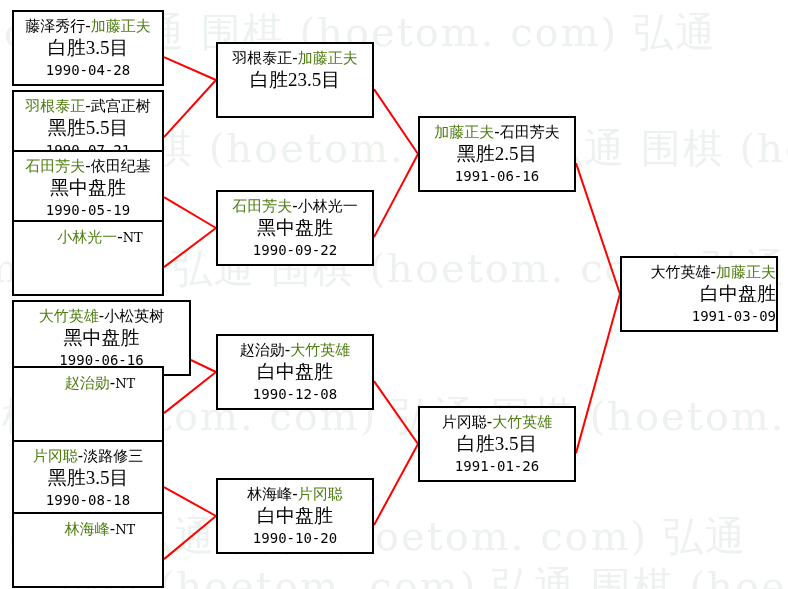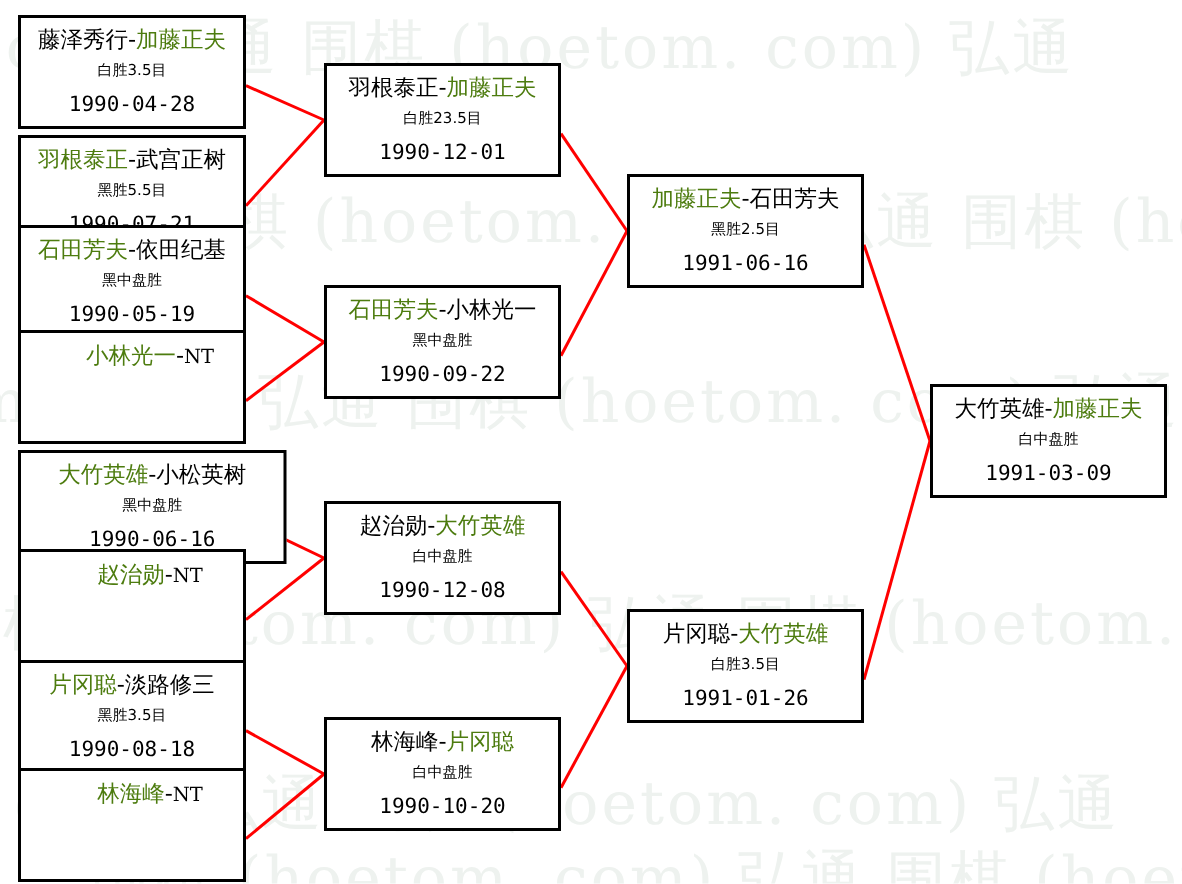--- a/index.html
+++ b/index.html
@@ -64,21 +64,21 @@
   }
   .mb-line {
     display: block;
     white-space: nowrap;
     font-size: 15px;
     color: #000000;
     line-height: 22px;
     height: 22px;
   }
   .mb-line.players { padding-top: 3px; }
-  .mb-line.result  { font-size: 10px; }
+  .mb-line.result  { font-size: 19px; font-family: Liberation Serif, serif; }
   .mb-line.date    {
     font-family: "DejaVu Sans Mono", "Liberation Mono", monospace;
     font-size: 14px;
     letter-spacing: 0px;
   }
   .nm { color: #000000; }
   .nm-win { color: #4d7c0f; }
   .sep { color: #000000; }
   .nt {
     font-size: 13px;
@@ -149,21 +149,20 @@
         <div class="mb-line players"><span class="nm-win">片冈聪</span><span class="sep">-</span><span class="nm">淡路修三</span></div>
         <div class="mb-line result">黑胜3.5目</div>
         <div class="mb-line date">1990-08-18</div>
       </div>
       <div class="match-box bye-box" style="left: 12px; top: 512px; width: 152px; height: 76px;">
         <div class="mb-line players"><span class="nm-win">林海峰</span><span class="sep">-</span><span class="nt">NT</span></div>
       </div>
       <div class="match-box" style="left: 216px; top: 42px; width: 158px; height: 76px;">
         <div class="mb-line players"><span class="nm">羽根泰正</span><span class="sep">-</span><span class="nm-win">加藤正夫</span></div>
         <div class="mb-line result">白胜23.5目</div>
-        <div class="mb-line date">1990-12-01</div>
       </div>
       <div class="match-box" style="left: 216px; top: 190px; width: 158px; height: 76px;">
         <div class="mb-line players"><span class="nm-win">石田芳夫</span><span class="sep">-</span><span class="nm">小林光一</span></div>
         <div class="mb-line result">黑中盘胜</div>
         <div class="mb-line date">1990-09-22</div>
       </div>
       <div class="match-box" style="left: 216px; top: 334px; width: 158px; height: 76px;">
         <div class="mb-line players"><span class="nm">赵治勋</span><span class="sep">-</span><span class="nm-win">大竹英雄</span></div>
         <div class="mb-line result">白中盘胜</div>
         <div class="mb-line date">1990-12-08</div>
@@ -176,20 +175,20 @@
       <div class="match-box" style="left: 418px; top: 116px; width: 158px; height: 76px;">
         <div class="mb-line players"><span class="nm-win">加藤正夫</span><span class="sep">-</span><span class="nm">石田芳夫</span></div>
         <div class="mb-line result">黑胜2.5目</div>
         <div class="mb-line date">1991-06-16</div>
       </div>
       <div class="match-box" style="left: 418px; top: 406px; width: 158px; height: 76px;">
         <div class="mb-line players"><span class="nm">片冈聪</span><span class="sep">-</span><span class="nm-win">大竹英雄</span></div>
         <div class="mb-line result">白胜3.5目</div>
         <div class="mb-line date">1991-01-26</div>
       </div>
-      <div class="match-box" style="left: 620px; top: 256px; width: 158px; height: 76px;">
+      <div class="match-box" style="left: 620px; top: 256px; width: 158px; height: 76px; text-align: right;">
         <div class="mb-line players"><span class="nm">大竹英雄</span><span class="sep">-</span><span class="nm-win">加藤正夫</span></div>
         <div class="mb-line result">白中盘胜</div>
         <div class="mb-line date">1991-03-09</div>
       </div>
     </div>
 
 </div>
 
 </body></html>

